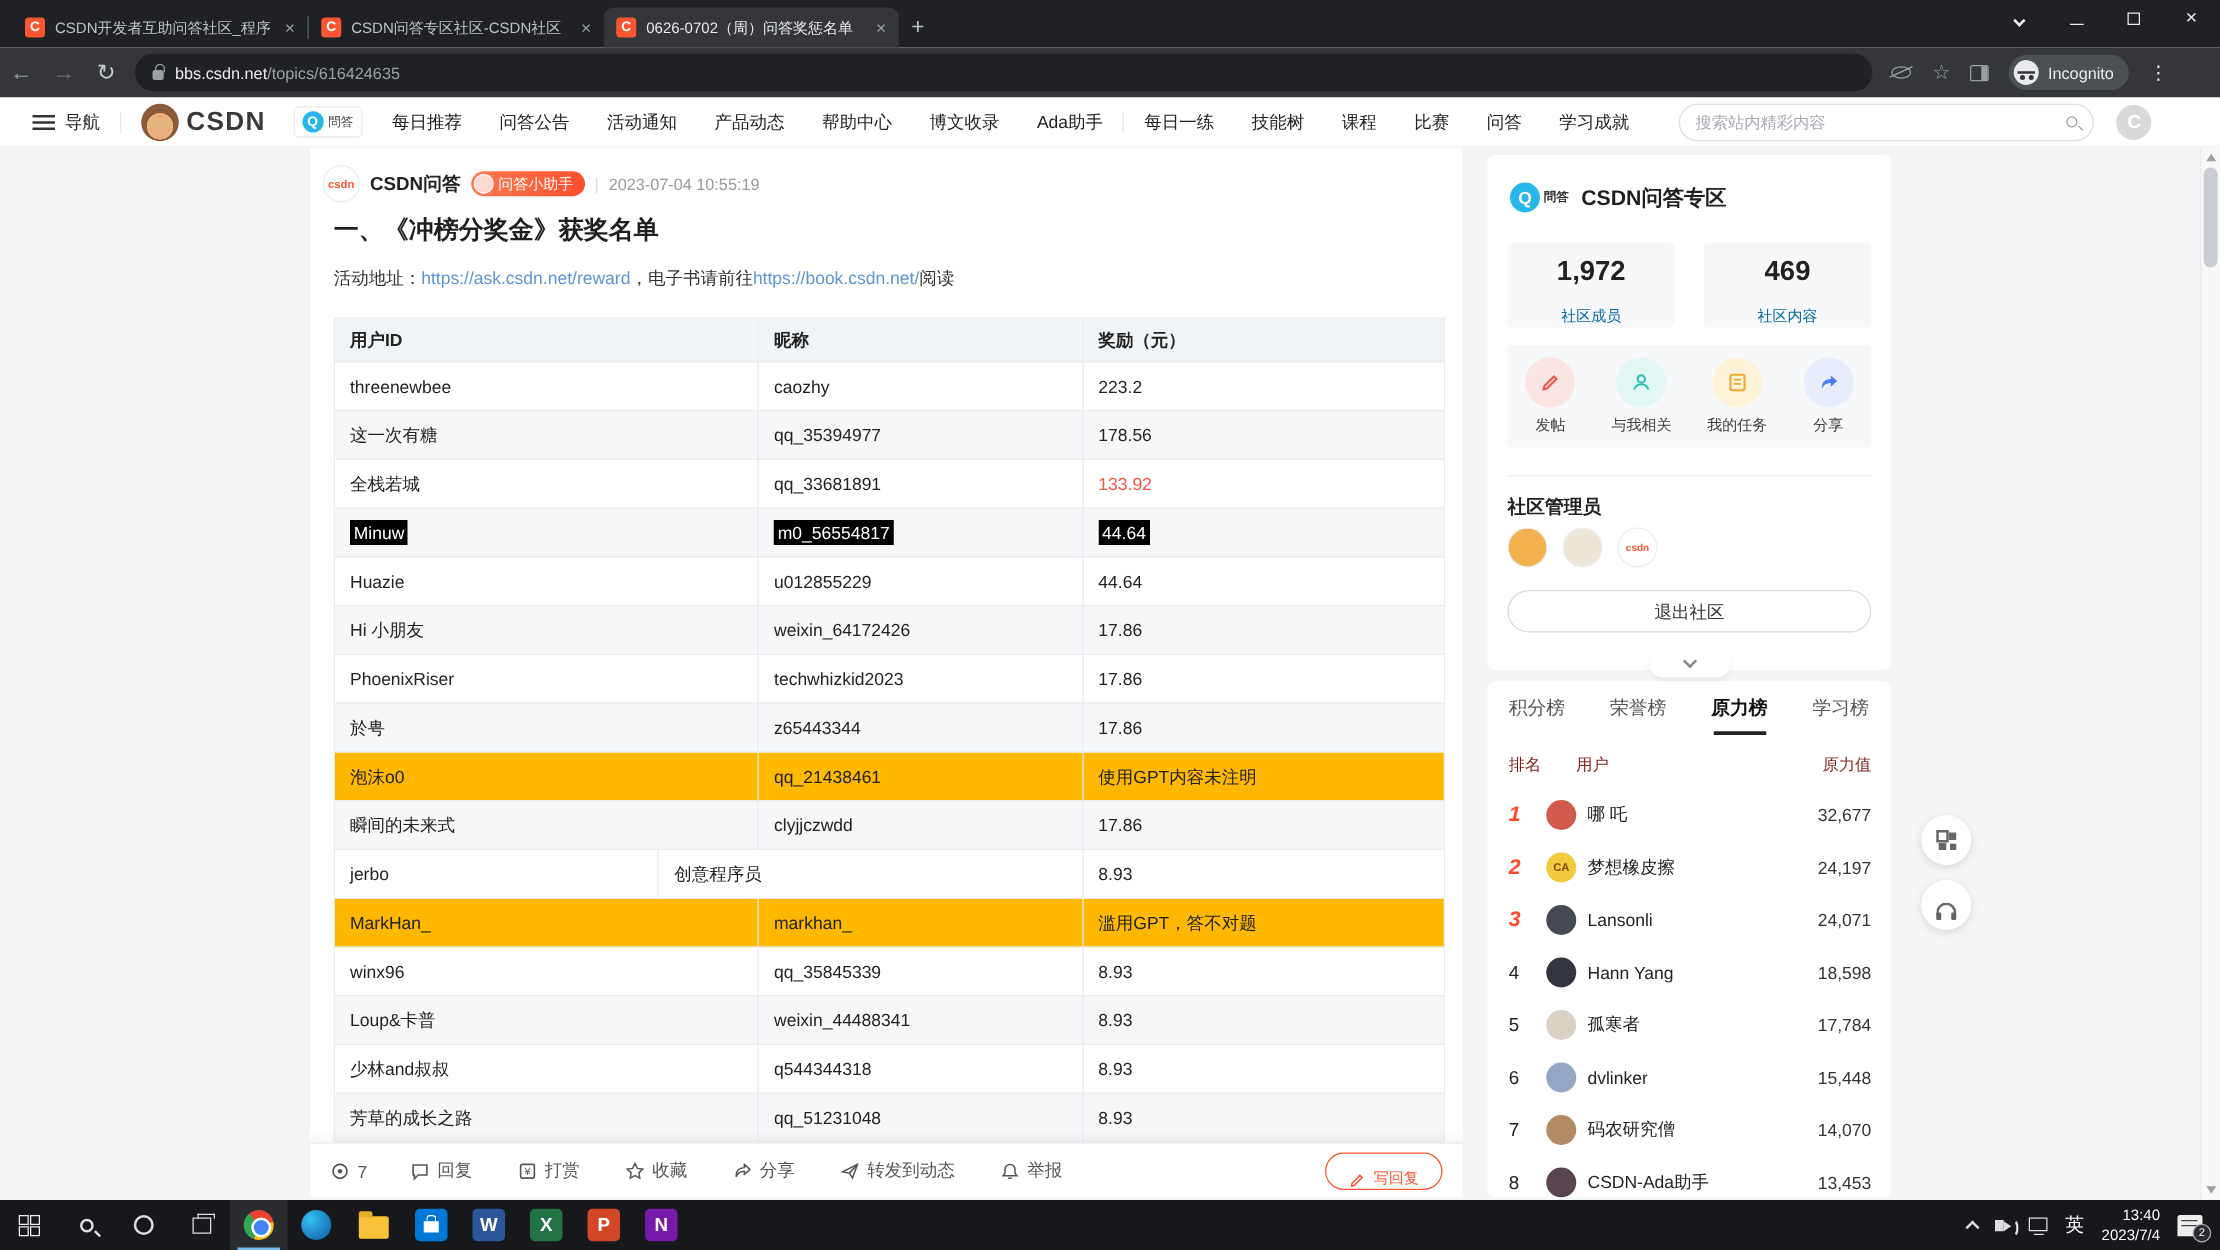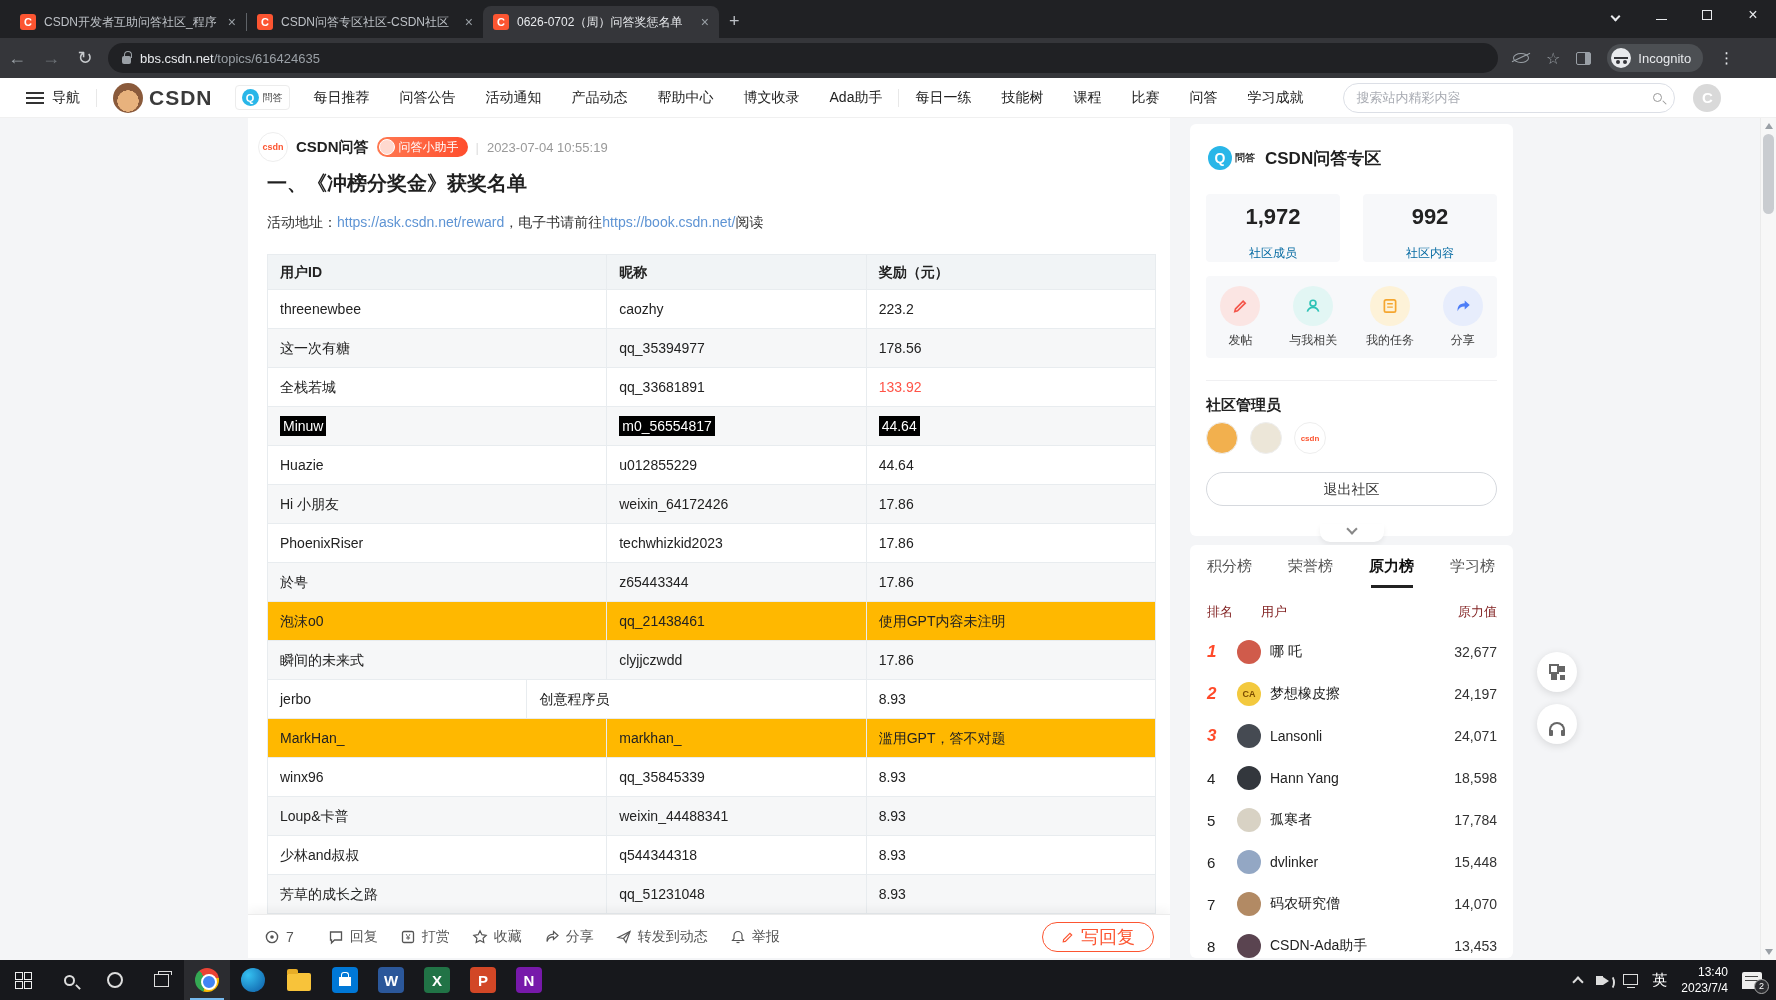--- a/index.html
+++ b/index.html
@@ -81,21 +81,21 @@
   .trow.flagged{background:#ffb800}
   .tcell{height:39px;line-height:39px;padding:0 12px;border-right:1px solid #e8ecef;border-bottom:1px solid #e8ecef;overflow:hidden;white-space:nowrap}
   .tcell:last-child{border-right:none}
   .c-user{width:340px}.c-nick{width:260px}.c-reward{width:289px}
   .sel{background:#000;color:#fff;padding:2px 3px}
   .redval{color:#ff5347}
 
   .actionbar{position:absolute;left:0;bottom:0;width:100%;height:44px;background:#fff;border-top:1px solid #ececec;box-shadow:0 -4px 10px rgba(0,0,0,.05);display:flex;align-items:center;padding:0 16px;gap:34px;color:#555;font-size:14px}
   .abitem{display:flex;align-items:center;gap:6px;white-space:nowrap}
   .abitem svg{display:block}
-  .replybtn{margin-left:auto;display:flex;align-items:center;gap:6px;height:30px;padding:0 18px;border:1px solid #fc5531;border-radius:16px;color:#fc5531;font-size:18px}
+  .replybtn{margin-left:auto;display:flex;align-items:flex-end;gap:6px;height:30px;padding:0 18px;border:1px solid #fc5531;border-radius:16px;color:#fc5531;font-size:12px}
 
   
   .card{position:absolute;background:#fff;border-radius:6px}
   .card1{left:1190px;top:124px;width:323px;height:412px}
   .c1head{position:absolute;left:18px;top:22px;display:flex;align-items:center;gap:10px}
   .c1logo{display:flex;align-items:center;gap:3px}
   .c1logo .qcircle{width:24px;height:24px;font-size:14px}
   .c1logo .jp{font-size:10px;color:#333;font-weight:bold}
   .c1title{font-size:17px;font-weight:bold;color:#1f1f1f}
   .stats{position:absolute;left:16px;top:70px;width:291px;display:flex;gap:23px}
@@ -370,21 +370,21 @@
         </div>
     </div>
     <div class="actionbar">
       <span class="abitem">
         <svg width="16" height="16" viewBox="0 0 16 16">
             <circle cx="8" cy="8" r="5.6" fill="none" stroke="#555" stroke-width="1.4"></circle>
             <circle cx="8" cy="8" r="1.8" fill="#555"></circle>
           </svg>
         <span>7</span>
       </span>
-      <span id="abItems" style="display:flex;gap:22px">
+      <span id="abItems" style="display:flex;gap:36px">
           <span class="abitem">
             <svg width="16" height="16" viewBox="0 0 16 16">
               <path d="M2.5 3h11v8h-7l-3 3v-3h-1z" fill="none" stroke="#555" stroke-width="1.3"></path>
             </svg>
             <span>回复</span>
           </span>
           <span class="abitem">
             <svg width="16" height="16" viewBox="0 0 16 16">
               <rect x="2.5" y="2.5" width="11" height="11" rx="1.5" fill="none" stroke="#555" stroke-width="1.3"></rect>
               <text x="8" y="11.3" font-size="8.5" text-anchor="middle" fill="#555">¥</text>
@@ -434,21 +434,21 @@
           <span class="jp">問答</span>
         </span>
       <span class="c1title">CSDN问答专区</span>
     </div>
     <div class="stats" id="statBoxes">
         <div class="statbox">
           <div class="statval">1,972</div>
           <div class="statlab">社区成员</div>
         </div>
         <div class="statbox">
-          <div class="statval">992</div>
+          <div class="statval">469</div>
           <div class="statlab">社区内容</div>
         </div>
       </div>
     <div class="acts" id="actIcons">
         <div class="actit">
           <div class="actic" style="background: rgb(251, 229, 227);">
             <svg width="18" height="18" viewBox="0 0 16 16">
               <path d="M4 10.5L10.8 3.7l1.8 1.8L5.8 12.3 3.4 12.9z" fill="none" stroke="#f4554a" stroke-width="1.5"></path>
             </svg>
           </div>

